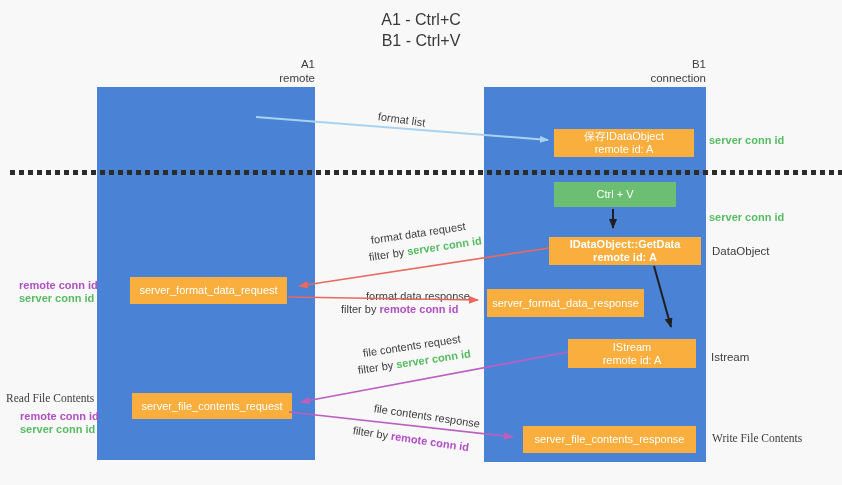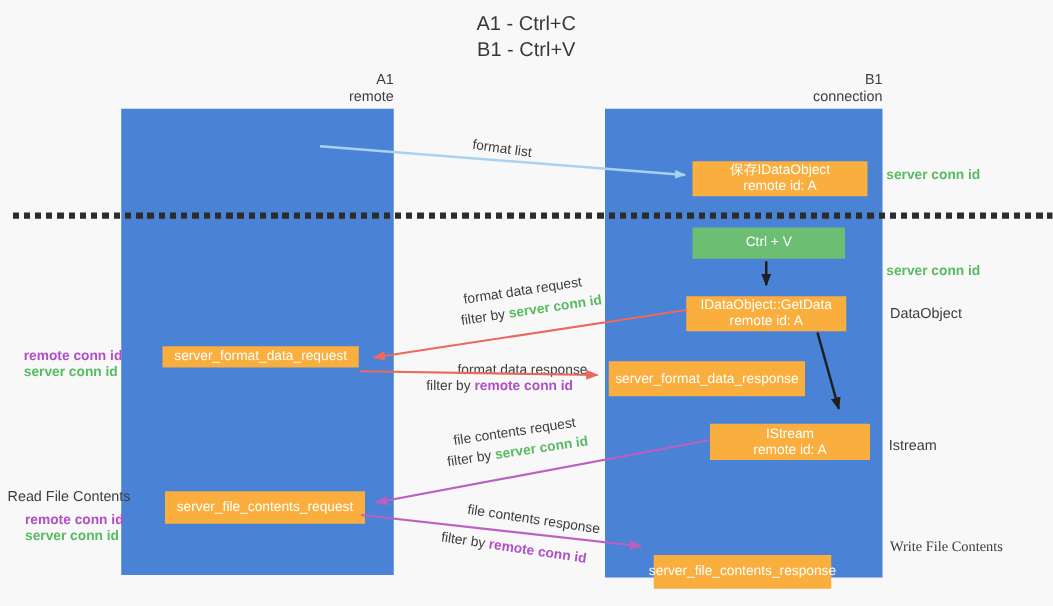--- a/index.html
+++ b/index.html
@@ -70,43 +70,43 @@
 
   <div class="box orange" style="left:554px;top:129px;width:140px;height:28px;">
     <span>保存IDataObject</span>
     <span>remote id: A</span>
   </div>
 
   <div class="box green" style="left:554px;top:182px;width:122px;height:25px;">
     <span>Ctrl + V</span>
   </div>
 
-  <div class="box orange" style="left:549px;top:237px;width:128px;height:28px;">
+  <div class="box orange" style="left:549px;top:237px;width:152px;height:28px;font-weight:bold;">
     <span>IDataObject::GetData</span>
     <span>remote id: A</span>
   </div>
 
-  <div class="box orange" style="left:130px;top:277px;width:157px;height:17px;">
+  <div class="box orange" style="left:130px;top:277px;width:157px;height:27px;">
     <span>server_format_data_request</span>
   </div>
 
   <div class="box orange" style="left:487px;top:289px;width:157px;height:28px;">
     <span>server_format_data_response</span>
   </div>
 
   <div class="box orange" style="left:568px;top:339px;width:128px;height:29px;">
     <span>IStream</span>
     <span>remote id: A</span>
   </div>
 
   <div class="box orange" style="left:132px;top:393px;width:160px;height:26px;">
     <span>server_file_contents_request</span>
   </div>
 
-  <div class="box orange" style="left:523px;top:444px;width:142px;height:27px;">
+  <div class="box orange" style="left:523px;top:426px;width:173px;height:27px;">
     <span>server_file_contents_response</span>
   </div>
 
   <div class="lbl rot-dn-sm" style="left:378px;top:110px;">format list</div>
 
   <div class="lbl rot-up" style="left:371px;top:234px;">format data request</div>
   <div class="lbl rot-up" style="left:369px;top:251px;">
     <span>filter by</span>
     <span class="green-t">server conn id</span>
   </div>
@@ -130,21 +130,21 @@
   </div>
 
   <div class="lbl green-t" style="left:709px;top:134px;">server conn id</div>
   <div class="lbl green-t" style="left:709px;top:211px;">server conn id</div>
   <div class="lbl lbl-lg" style="left:712px;top:245px;">DataObject</div>
   <div class="lbl lbl-lg" style="left:711px;top:351px;">Istream</div>
   <div class="lbl lbl-lg" style="left:712px;top:432px;font-family:Liberation Serif, serif;">Write File Contents</div>
 
   <div class="lbl purple-t" style="left:19px;top:279px;">remote conn id</div>
   <div class="lbl green-t" style="left:19px;top:292px;">server conn id</div>
-  <div class="lbl lbl-lg" style="left:6px;top:392px;">Read File Contents</div>
+  <div class="lbl lbl-lg" style="left:6px;top:392px;font-family:Liberation Serif, serif;">Read File Contents</div>
   <div class="lbl purple-t" style="left:20px;top:410px;">remote conn id</div>
   <div class="lbl green-t" style="left:20px;top:423px;">server conn id</div>
 
   <svg class="arrows" width="842" height="485" viewBox="0 0 842 485">
     <defs>
       <marker id="m-blue" markerWidth="10" markerHeight="8" refX="8" refY="3.5" orient="auto" markerUnits="userSpaceOnUse">
         <path d="M0,0 L9,3.5 L0,7 z" fill="#a9d2f1"></path>
       </marker>
       <marker id="m-black" markerWidth="11" markerHeight="9" refX="9" refY="4" orient="auto" markerUnits="userSpaceOnUse">
         <path d="M0,0 L10,4 L0,8 z" fill="#1f1f1f"></path>

